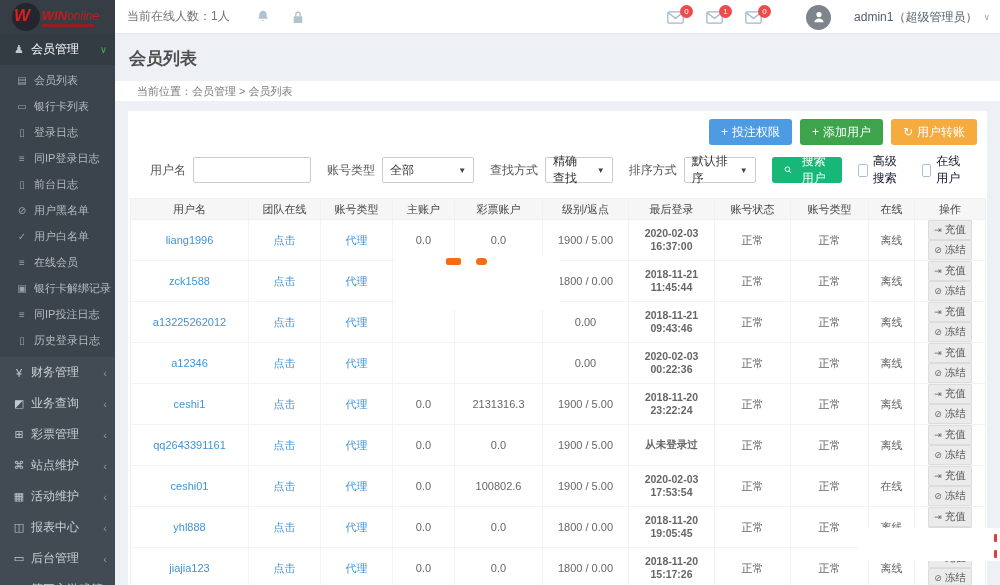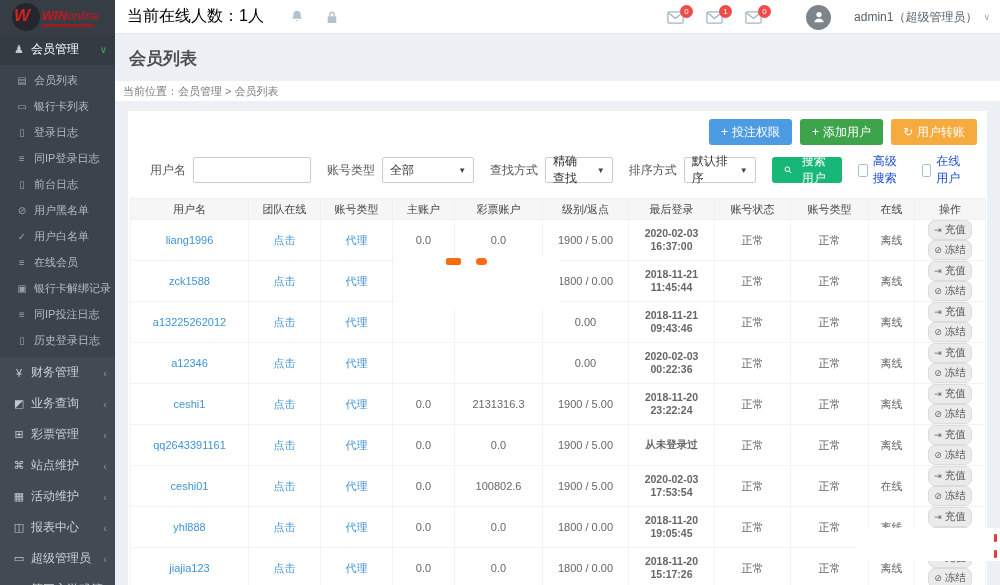--- a/index.html
+++ b/index.html
@@ -14,21 +14,21 @@
   .logo-emblem { position:absolute; left:12px; top:3px; width:28px; height:28px; border-radius:50%;
     background:#23272d; }
   .logo-w { position:absolute; left:14px; top:6px; font-size:17px; font-weight:bold; font-style:italic;
     color:#d8211f; }
   .logo-text { position:relative; margin-left:26px; color:#c8181d; font-style:italic; line-height:1; }
   .logo-text b { font-size:13px; letter-spacing:0; }
   .logo-text i { font-size:12px; }
   .logo-strip { position:relative; margin-left:26px; margin-top:1px; width:52px; height:3px;
     background:#b01515; opacity:.8; }
   .topbar-body { flex:1; display:flex; align-items:center; padding:0 12px; position:relative; }
-  .online-count { font-size:16px; color:#000000; margin-right:26px; }
+  .online-count { font-size:12px; color:#737373; margin-right:26px; }
   .top-ico { color:#b4c2ce; margin-right:22px; display:inline-flex; }
   .top-right { position:absolute; right:10px; top:0; height:34px; display:flex; align-items:center; }
   .note-wrap { position:relative; margin-right:22px; cursor:pointer; display:inline-flex; }
   .note-wrap svg { stroke:#a3b6c6; }
   .badge { position:absolute; top:-6px; right:-9px; min-width:13px; height:13px; border-radius:8px;
     background:#ee4b4b; color:#fff; font-size:8px; line-height:13px; text-align:center; padding:0 3px; }
   .avatar { width:25px; height:25px; border-radius:50%; background:#7e848b; display:inline-flex;
     align-items:center; justify-content:center; margin-right:7px; }
   .admin-label { font-size:12px; color:#55606c; margin-right:6px; cursor:pointer;margin-left:16px; }
   .tb-caret { font-size:9px; color:#9aa5af; }
@@ -44,21 +44,21 @@
   .chev { font-size:11px; color:#8d959d; }
   .chev.down { color:#3fae4e; font-size:10px; }
   .submenu { background:#3b434c; padding:2px 0 4px; }
   .sub-item { height:26px; display:flex; align-items:center; padding-left:14px; color:#b4bac1;
     font-size:11px; cursor:pointer; }
   .sub-item .s-icon { font-size:10px; color:#9aa1a9; }
 
   
   .main { position:absolute; left:115px; top:34px; width:885px; height:551px; }
   .page-title { font-size:17px; color:#4e4e4e; padding:13px 0 10px 14px; }
-  .bc-bar { background:#fff; height:21px; display:flex; align-items:center; padding-left:8px;
+  .bc-bar { background:#fff; height:21px; display:flex; align-items:center; padding-left:22px;
     font-size:11px; color:#7b7b7b; border-top:1px solid #eef0f2; }
   .card { background:#fff; margin:10px 13px 0 13px; height:600px; padding:8px 2px 0 2px; }
 
   .toolbar { display:flex; justify-content:flex-end; padding-right:8px; margin-bottom:8px; }
   .tb-btn { height:26px; border:none; border-radius:3px; color:#fff; font-size:12px; padding:0 12px;
     margin-left:8px; cursor:pointer; display:inline-flex; align-items:center; gap:4px;
     font-family:inherit; }
 
   .filter-row { display:flex; align-items:center; padding-left:20px; margin-bottom:11px; }
   .f-label { font-size:12px; color:#555; margin-right:7px; white-space:nowrap; }
@@ -67,31 +67,31 @@
   .f-select { height:26px; border:1px solid #ccc; border-radius:2px; background:#fff; display:flex;
     align-items:center; justify-content:space-between; padding:0 7px; font-size:12px; color:#333;
     margin-right:16px; cursor:pointer; }
   .f-select .caret { font-size:8px; color:#444; margin-left:8px; }
   .search-btn { height:26px; border:none; border-radius:3px; background:#16b777; color:#fff;
     font-size:12px; padding:0 12px; display:inline-flex; align-items:center; gap:5px; cursor:pointer;
     margin-right:16px; font-family:inherit; }
   .chk-wrap { display:flex; align-items:center; margin-right:16px; cursor:pointer; }
   .chk { width:13px; height:13px; border:1px solid #a9c0d3; border-radius:2px; background:#fff;
     margin-right:5px; }
-  .chk-label { font-size:12px; color:#1d4ed8; }
+  .chk-label { font-size:12px; color:#0f172a; }
 
   
   table { border-collapse:collapse; table-layout:fixed; width:855px; margin:0 auto; }
   th { background:#f6f6f6; font-size:11px; color:#454545; font-weight:normal; height:21px;
     border:1px solid #f0f1f2; }
   td { font-size:11px; color:#666; height:29.5px; text-align:center; border:1px solid #f2f3f4;
     padding:0 2px; overflow:hidden; }
   td.link { color:#4093d5; cursor:pointer;text-align:center; }
   .dt { line-height:1.25; font-size:10.5px;font-weight:bold; }
-  .act-btn { background:#ebebeb; border:1px solid #dcdcdc; border-radius:7px; color:#555;
+  .act-btn { background:#ebebeb; border:1px solid #dcdcdc; border-radius:1px; color:#555;
     font-size:10.5px; padding:2px 5px; margin:0 2px; cursor:pointer; white-space:nowrap;
     font-family:inherit; }
   .act-btn .ai { font-size:9px; color:#666; }
 
   
   .ovl { position:absolute; background:#fff; z-index:8; }
   #ovl-mid { left:396px; top:257px; width:164px; height:53px; }
   .orange-mark { position:absolute; background:#f96a12; border-radius:2px; top:1px; }
   .om1 { left:50px; width:15px; height:7px; }
   .om2 { left:80px; width:11px; height:7px; border-radius:4px; }
@@ -238,21 +238,21 @@
       <span class="s-label">活动维护</span>
       <span class="chev ">‹</span>
     </div>
     <div class="side-item">
       <span class="s-icon">◫</span>
       <span class="s-label">报表中心</span>
       <span class="chev ">‹</span>
     </div>
     <div class="side-item">
       <span class="s-icon">▭</span>
-      <span class="s-label">超级管理员</span>
+      <span class="s-label">后台管理</span>
       <span class="chev ">‹</span>
     </div>
     <div class="side-item">
       <span class="s-icon">♟</span>
       <span class="s-label">第三方游戏管理</span>
       <span class="chev ">‹</span>
     </div>
   </aside>
 
 <main class="main">

